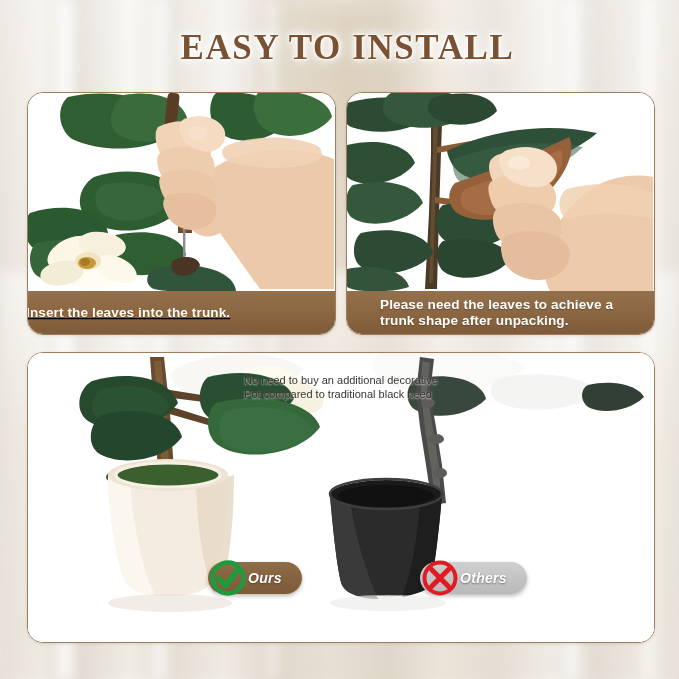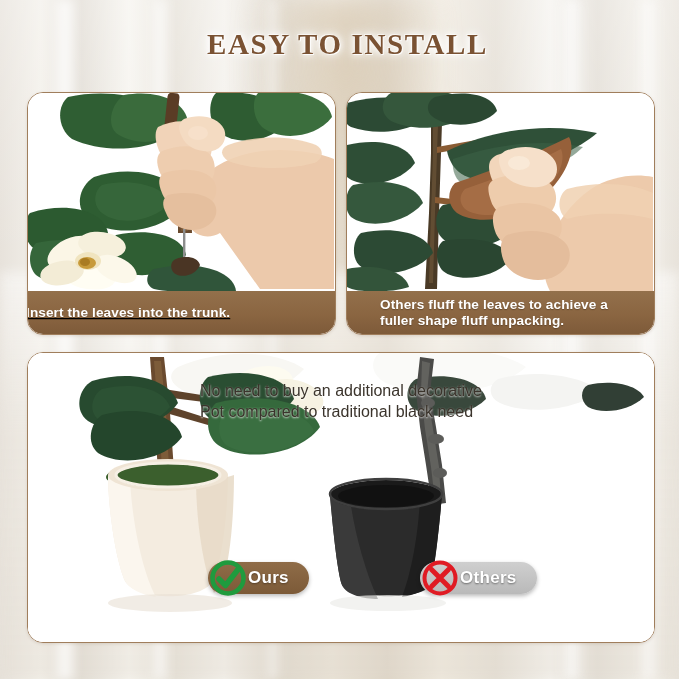--- a/index.html
+++ b/index.html
@@ -27,21 +27,21 @@
     background:linear-gradient(90deg,rgba(255,255,255,0),rgba(255,255,255,.85),rgba(255,255,255,0));
     filter:blur(5px);}
   .bg-floor{position:absolute;left:0;right:0;top:40%;height:60%;
     background:linear-gradient(180deg,rgba(255,255,255,.50),rgba(236,231,222,.25) 40%,rgba(226,219,207,.35));
     filter:blur(6px);}
 
   
   .title{
     position:absolute;left:0;right:0;top:28px;text-align:center;
     font-family:"Liberation Serif",serif;font-weight:700;
-    font-size:29px;letter-spacing:1.6px;
+    font-size:35px;letter-spacing:1.6px;
     background:linear-gradient(180deg,#5a3a22 0%,#a6７a50 0%,#6b4526 8%,#a97f54 42%,#8b5e35 62%,#6d4626 100%);
     color:#7a5233;
     -webkit-background-clip:text;background-clip:text;
     text-shadow:
       0 0 6px #fff, 0 0 10px #fff, 0 0 16px rgba(255,255,255,.95),
       1px 1px 0 rgba(255,255,255,.9), -1px -1px 0 rgba(255,255,255,.6);
     padding-left: 16px;
   }
 
   
@@ -58,30 +58,30 @@
     display:flex;align-items:center;}
   .capbar span{color:#fff;font-size:13.6px;font-weight:700;line-height:1.18;
     letter-spacing:.1px;text-shadow:0 1px 1px rgba(60,40,22,.45);}
   #cap-tl{justify-content:flex-start;text-decoration:underline;}
   #cap-tl span{text-align:center;}
   #cap-tr{justify-content:flex-start;padding-left:35px;}
   #cap-tr span{text-align:left;}
 
   
   .btext{position:absolute;left:0;right:0;top:12px;text-align:center;}
-  .btext p{margin:16px;display:inline-block;text-align:left;
-    color:#3b342c;font-size:16px;line-height:1.30;font-weight:400;
+  .btext p{margin:8px;display:inline-block;text-align:left;
+    color:#3b342c;font-size:11px;line-height:1.30;font-weight:400;
     text-shadow:0 1px 2px rgba(255,255,255,.85);}
 
   
   .badge{position:absolute;height:32px;display:flex;align-items:center;}
   .pill{height:32px;border-radius:16px;display:flex;align-items:center;
     padding:0 20px 0 40px;box-shadow:0 2px 4px rgba(0,0,0,.28);}
-  .pill span{font-size:17px;font-weight:700;color:#fff;letter-spacing:.3px;
-    text-shadow:0 1px 2px rgba(0,0,0,.35);}
+  .pill span{font-size:14px;font-weight:700;color:#fff;letter-spacing:.3px;
+    text-shadow:0 1px 2px rgba(0,0,0,.35);font-style:italic;}
   .mark{position:absolute;left:0;top:-4px;width:40px;height:40px;}
   #badge-ours{left:208px;top:562px;}
   #badge-ours .pill{background:linear-gradient(180deg,#8f6c48,#7c5a38);}
   #badge-others{left:420px;top:562px;}
   #badge-others .pill{background:linear-gradient(180deg,#cfcfcf,#b9b9b9);}
   #badge-others .pill span{color:#fff;text-shadow:0 1px 2px rgba(0,0,0,.45);text-align:center;}
 </style>
 </head>
 <body>
 
@@ -202,21 +202,21 @@
         <path d="M160 142 C184 134 210 138 220 152 C228 166 218 182 200 186
                  C180 190 160 180 156 166 C152 154 154 146 160 142Z" fill="#e4bd9c"></path>
         <path d="M158 58 C178 50 200 54 208 68 C214 80 206 92 192 94
                  C176 96 158 88 154 76 C150 66 152 62 158 58Z" fill="#f6e0ca"></path>
         <ellipse cx="172" cy="70" rx="11" ry="7" fill="#fbeedd" opacity=".65"></ellipse>
         <path d="M220 96 C250 88 284 90 306 100 L306 126 C276 118 240 120 220 126
                  C210 120 210 102 220 96Z" fill="#f0d1b2" opacity=".85"></path>
       </svg>
     </div>
     <div class="capbar" id="cap-tr">
-      <span><span>Others fluff the leaves to achieve a</span><br><span>fuller shape fluff unpacking.</span></span>
+      <span><span>Please need the leaves to achieve a</span><br><span>trunk shape after unpacking.</span></span>
     </div>
   </div>
 
   <div class="panel" id="panel-b">
     <div class="photo">
       <svg width="626" height="289" viewBox="0 0 626 289" style="position:absolute;left:0;top:0;">
 
         <rect x="0" y="0" width="626" height="289" fill="#ffffff"></rect>
 
         <path d="M150 14 C196 -6 250 -2 276 16 C252 44 192 52 156 38 C140 30 140 20 150 14Z" fill="#f8f7f3"></path>

